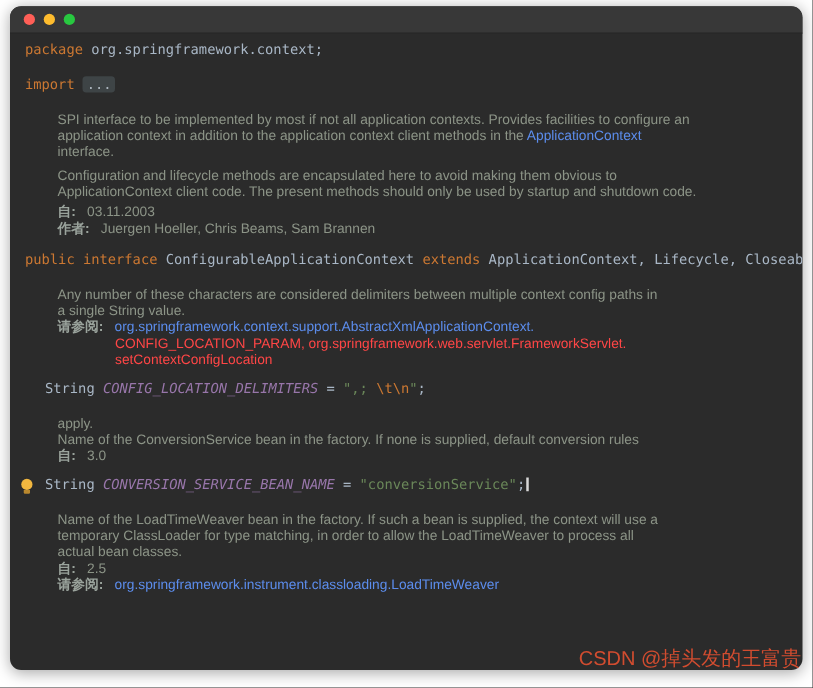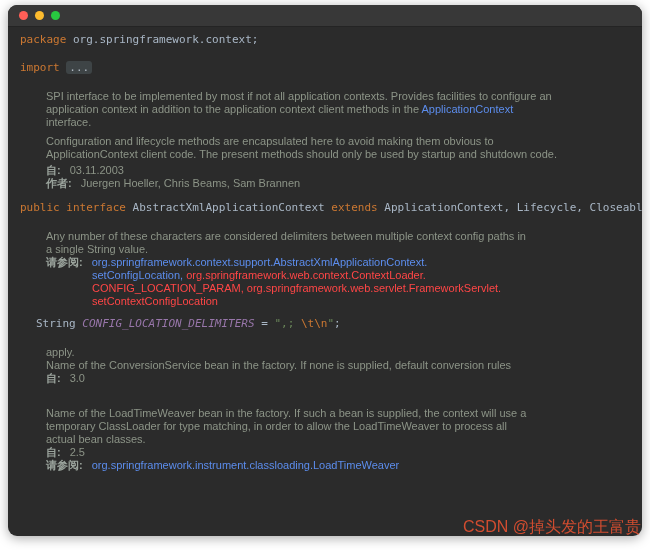--- a/index.html
+++ b/index.html
@@ -79,35 +79,35 @@
       <div class="doc-line i2"><span class="t-doc">SPI interface to be implemented by most if not all application contexts. Provides facilities to configure an</span></div>
       <div class="doc-line i2"><span class="t-doc">application context in addition to the application context client methods in the </span><span class="t-link">ApplicationContext</span></div>
       <div class="doc-line i2"><span class="t-doc">interface.</span></div>
       <div class="gap" style="height: 6px;"></div>
       <div class="doc-line i2"><span class="t-doc">Configuration and lifecycle methods are encapsulated here to avoid making them obvious to</span></div>
       <div class="doc-line i2"><span class="t-doc">ApplicationContext client code. The present methods should only be used by startup and shutdown code.</span></div>
       <div class="gap" style="height: 3px;"></div>
       <div class="doc-line i2"><span class="t-label">自:</span><span class="t-docval">03.11.2003</span></div>
       <div class="doc-line i2"><span class="t-label">作者:</span><span class="t-docval">Juergen Hoeller, Chris Beams, Sam Brannen</span></div>
       <div class="gap" style="height: 10px;"></div>
-      <div class="code-line i0"><span class="t-kw">public interface </span><span class="t-plain">AbstractXmlApplicationContext </span><span class="t-kw">extends </span><span class="t-plain">ApplicationContext, Lifecycle, Closeable {</span></div>
+      <div class="code-line i0"><span class="t-kw">public interface </span><span class="t-plain">ConfigurableApplicationContext </span><span class="t-kw">extends </span><span class="t-plain">ApplicationContext, Lifecycle, Closeable {</span></div>
       <div class="gap" style="height: 14px;"></div>
       <div class="doc-line i2"><span class="t-doc">Any number of these characters are considered delimiters between multiple context config paths in</span></div>
       <div class="doc-line i2"><span class="t-doc">a single String value.</span></div>
       <div class="doc-line i2"><span class="t-label">请参阅:</span><span class="t-link">org.springframework.context.support.AbstractXmlApplicationContext.</span></div>
-      <div class="doc-line i2 cont"><span class="t-link">setConfigLocation, </span><span class="t-err">org.springframework.web.context.ContextLoader.</span></div>
       <div class="doc-line i2 cont"><span class="t-err">CONFIG_LOCATION_PARAM, org.springframework.web.servlet.FrameworkServlet.</span></div>
       <div class="doc-line i2 cont"><span class="t-err">setContextConfigLocation</span></div>
       <div class="gap" style="height: 8px;"></div>
       <div class="code-line i1"><span class="t-plain">String </span><span class="t-const">CONFIG_LOCATION_DELIMITERS</span><span class="t-plain"> = </span><span class="t-str">",; </span><span class="t-esc">\t\n</span><span class="t-str">"</span><span class="t-plain">;</span></div>
       <div class="gap" style="height: 14px;"></div>
       <div class="doc-line i2"><span class="t-doc">apply.</span></div>
       <div class="doc-line i2"><span class="t-doc">Name of the ConversionService bean in the factory. If none is supplied, default conversion rules</span></div>
       <div class="doc-line i2"><span class="t-label">自:</span><span class="t-docval">3.0</span></div>
       <div class="gap" style="height: 8px;"></div>
+      <div class="code-line i1"><span class="bulb"></span><span class="t-plain">String </span><span class="t-const">CONVERSION_SERVICE_BEAN_NAME</span><span class="t-plain"> = </span><span class="t-str">"conversionService"</span><span class="t-plain">;</span><span class="caret"></span></div>
       <div class="gap" style="height: 14px;"></div>
       <div class="doc-line i2"><span class="t-doc">Name of the LoadTimeWeaver bean in the factory. If such a bean is supplied, the context will use a</span></div>
       <div class="doc-line i2"><span class="t-doc">temporary ClassLoader for type matching, in order to allow the LoadTimeWeaver to process all</span></div>
       <div class="doc-line i2"><span class="t-doc">actual bean classes.</span></div>
       <div class="doc-line i2"><span class="t-label">自:</span><span class="t-docval">2.5</span></div>
       <div class="doc-line i2"><span class="t-label">请参阅:</span><span class="t-link">org.springframework.instrument.classloading.LoadTimeWeaver</span></div>
       <div class="gap" style="height: 8px;"></div>
       <div class="gap" style="height: 14px;"></div>
     </div>
 </div>

